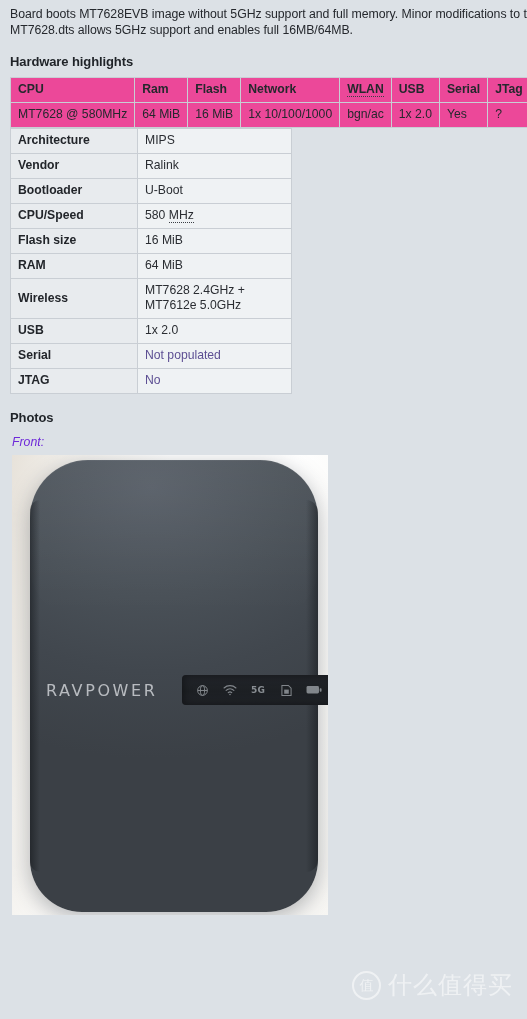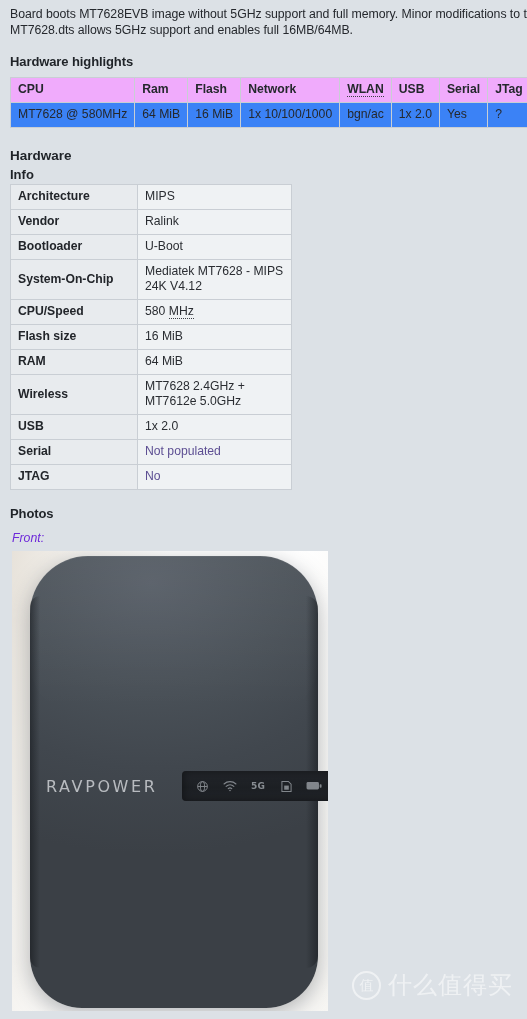--- a/index.html
+++ b/index.html
@@ -74,25 +74,25 @@
     background: #eff2f4;
   }
 
   
   #highlights-table {
     width: 503px;
     margin-top: 2px;
   }
   #highlights-table th {
     font-weight: bold;
-    background: #f0abfc;
+    background: #ec4899;
     white-space: nowrap;
   }
   #highlights-table td {
-    background: #3b82f6;
+    background: #ec4899;
     white-space: nowrap;
   }
   #highlights-table .col-cpu { width: 138px; }
   #highlights-table .col-ram { width: 44px; }
   #highlights-table .col-flash { width: 46px; }
   #highlights-table .col-network { width: 106px; margin-left: 28px; }
   #highlights-table .col-wlan { width: 48px; }
   #highlights-table .col-usb { width: 42px; }
   #highlights-table .col-serial { width: 40px; }
   #highlights-table .col-jtag { width: 34px; }
@@ -293,42 +293,34 @@
         <td>16 MiB</td>
         <td>1x 10/100/1000</td>
         <td>bgn/ac</td>
         <td>1x 2.0</td>
         <td class="c-center">Yes</td>
         <td class="c-center">?</td>
       </tr>
     </tbody>
   </table>
 
-  <div class="hw-heading">
-    <span>Hardware</span>
-    <span class="sub">Info</span>
-  </div>
 
   <table id="info-table">
     <tbody>
       <tr>
         <td class="k">Architecture</td>
         <td class="v">MIPS</td>
       </tr>
       <tr>
         <td class="k">Vendor</td>
         <td class="v">Ralink</td>
       </tr>
       <tr>
         <td class="k">Bootloader</td>
         <td class="v">U-Boot</td>
-      </tr>
-      <tr>
-        <td class="k">System-On-Chip</td>
-        <td class="v">Mediatek MT7628 - MIPS 24K V4.12</td>
       </tr>
       <tr>
         <td class="k">CPU/Speed</td>
         <td class="v">580&nbsp;<span class="abbr">MHz</span></td>
       </tr>
       <tr>
         <td class="k">Flash size</td>
         <td class="v">16 MiB</td>
       </tr>
       <tr>

